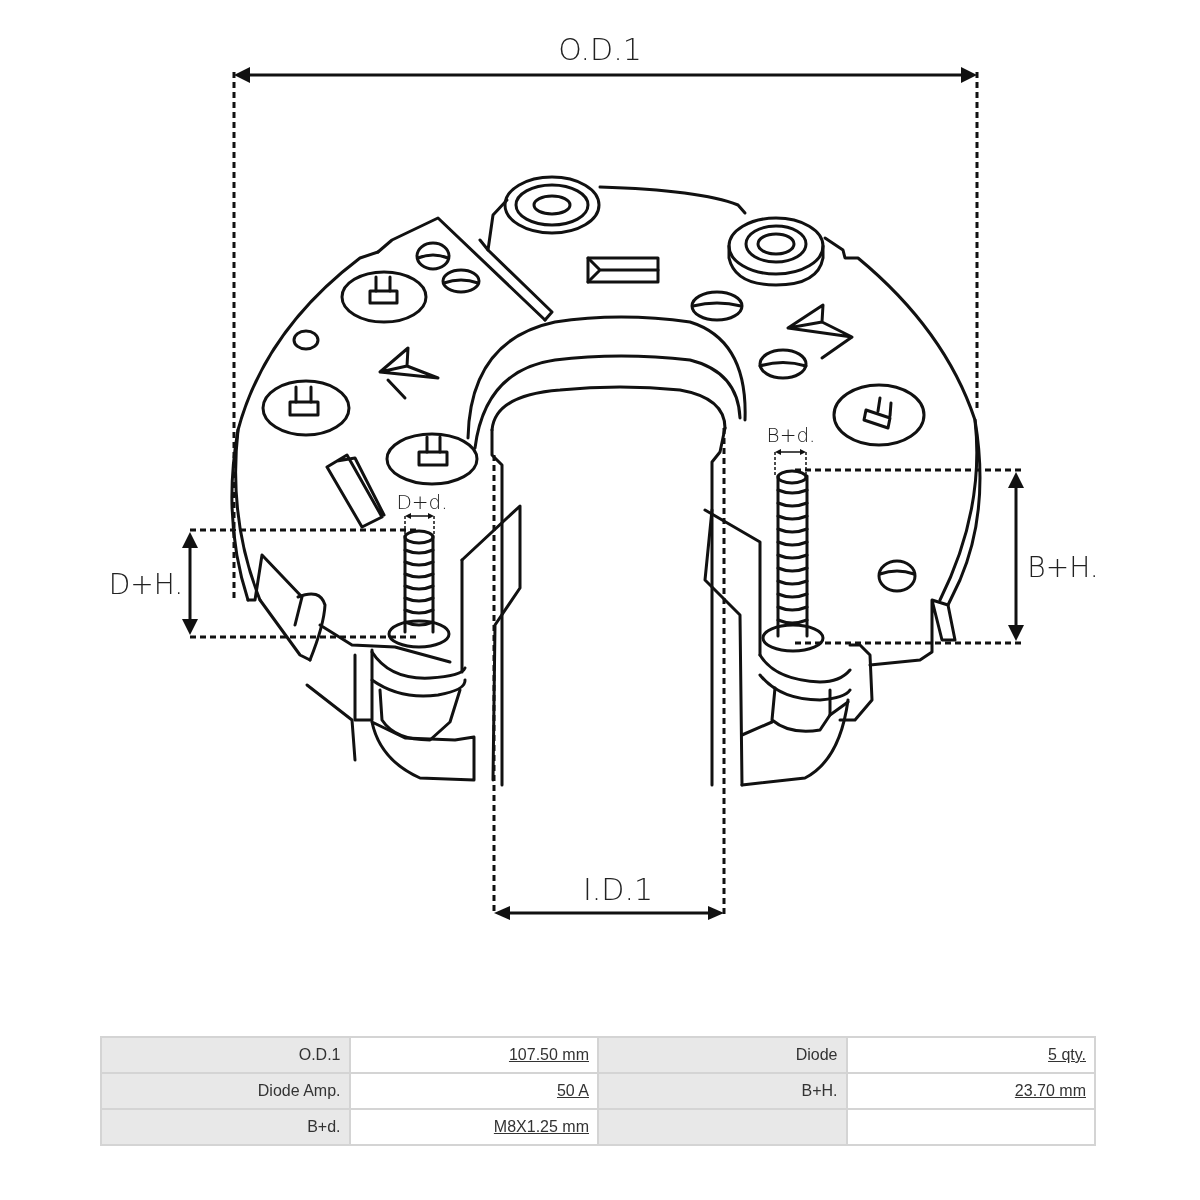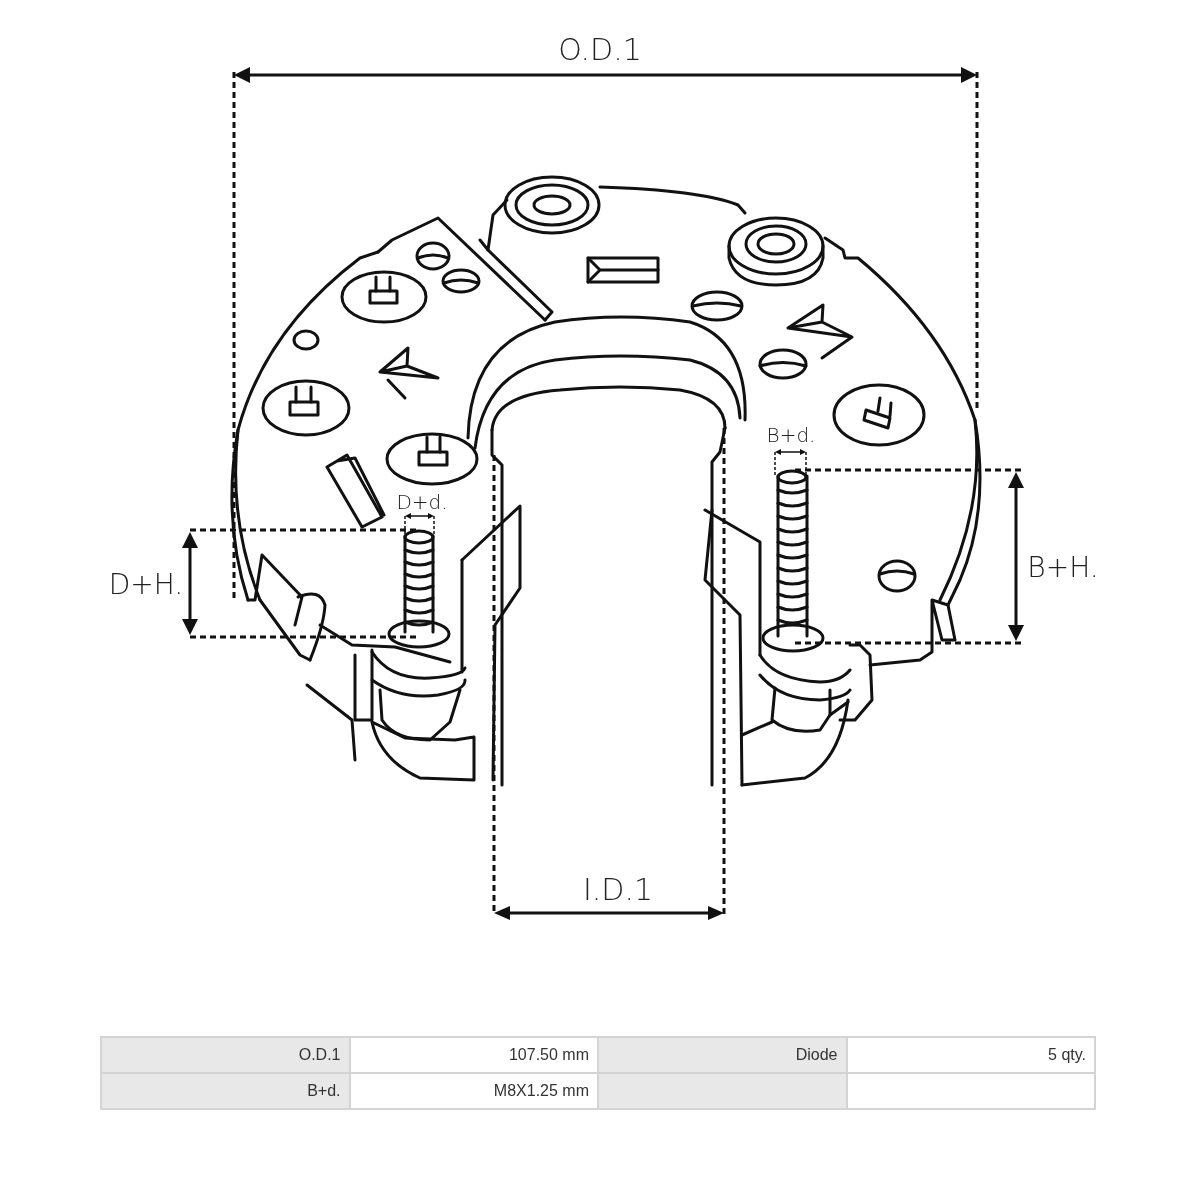--- a/index.html
+++ b/index.html
@@ -6,21 +6,21 @@
   body { width: 1200px; height: 1200px; position: relative; overflow: hidden;
          font-family: "DejaVu Sans", sans-serif; }
   #drawing { position: absolute; left: 0; top: 0; width: 1200px; height: 1000px; }
   .dim-label { font-family: "DejaVu Sans", sans-serif; fill: #222; font-weight: 300; }
   .spec-table { position: absolute; left: 100px; top: 1036px; width: 996px;
                 border-collapse: collapse; table-layout: fixed;
                 font-family: "Liberation Sans", sans-serif; font-size: 16px; color: #333; }
   .spec-table td { height: 34px; border: 2px solid #d4d4d4; padding: 0 8px 0 8px;
                    text-align: right; vertical-align: middle; }
   .spec-table td.k { background: #e8e8e8; }
-  .spec-table td.v { background: #ffffff; }
+  .spec-table td.v { background: #ffffff; text-decoration: underline; }
 </style>
 </head>
 <body>
 
 <svg id="drawing" viewBox="0 0 1200 1000" xmlns="http://www.w3.org/2000/svg">
   <g fill="none" stroke="#111" stroke-width="3" stroke-linejoin="round" stroke-linecap="round">
 
     <g>
 
       <path d="M378,252 L360,258 Q265,330 238,430 Q222,520 248,600"></path>
@@ -200,19 +200,25 @@
       <col style="width:25%">
     </colgroup>
   <tbody>
       <tr>
     <td class="k">O.D.1</td>
     <td class="v">107.50 mm</td>
     <td class="k">Diode</td>
     <td class="v">5 qty.</td>
   </tr>
   <tr>
+    <td class="k">Diode Amp.</td>
+    <td class="v">50 A</td>
+    <td class="k">B+H.</td>
+    <td class="v">23.70 mm</td>
+  </tr>
+  <tr>
     <td class="k">B+d.</td>
     <td class="v">M8X1.25 mm</td>
     <td class="k"></td>
     <td class="v"></td>
   </tr>
 </tbody>
   </table>
 
 </body></html>

